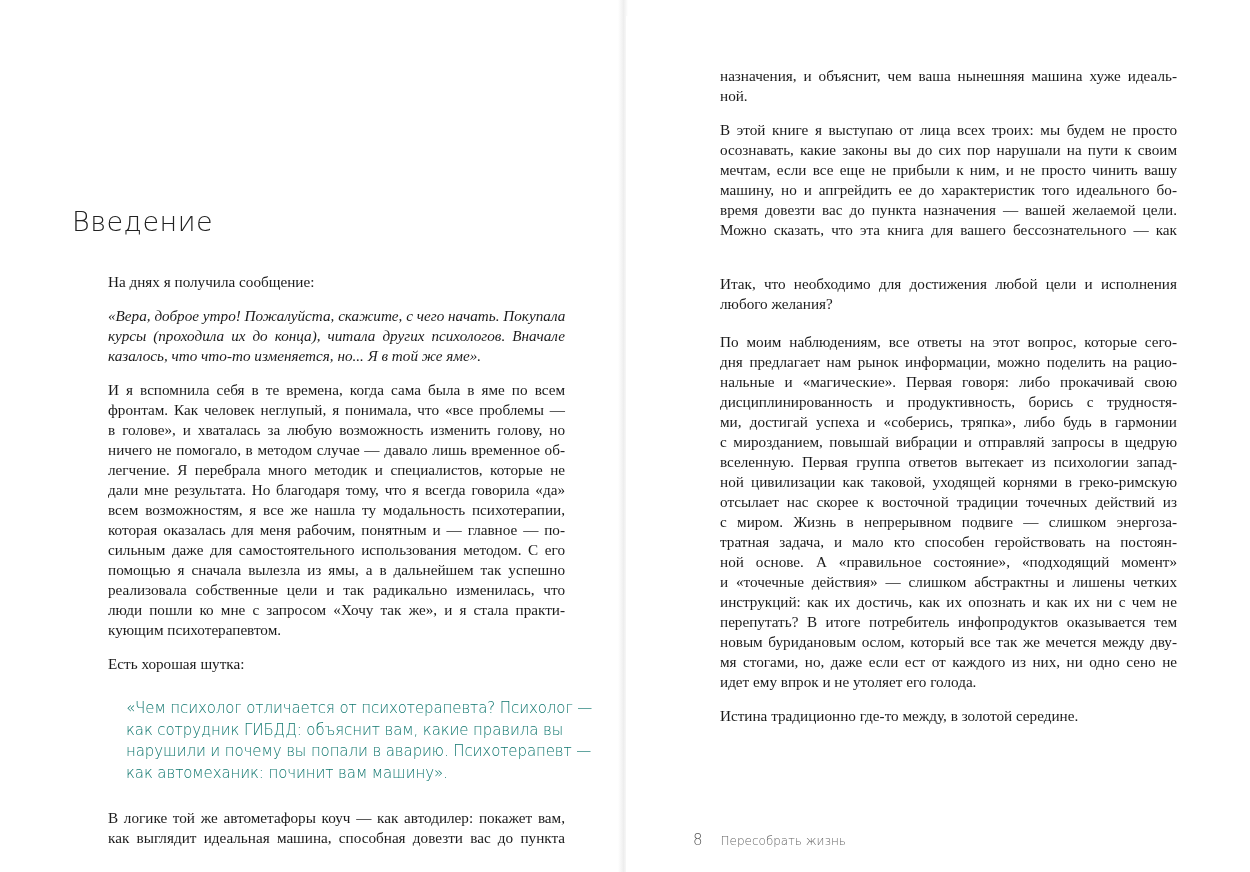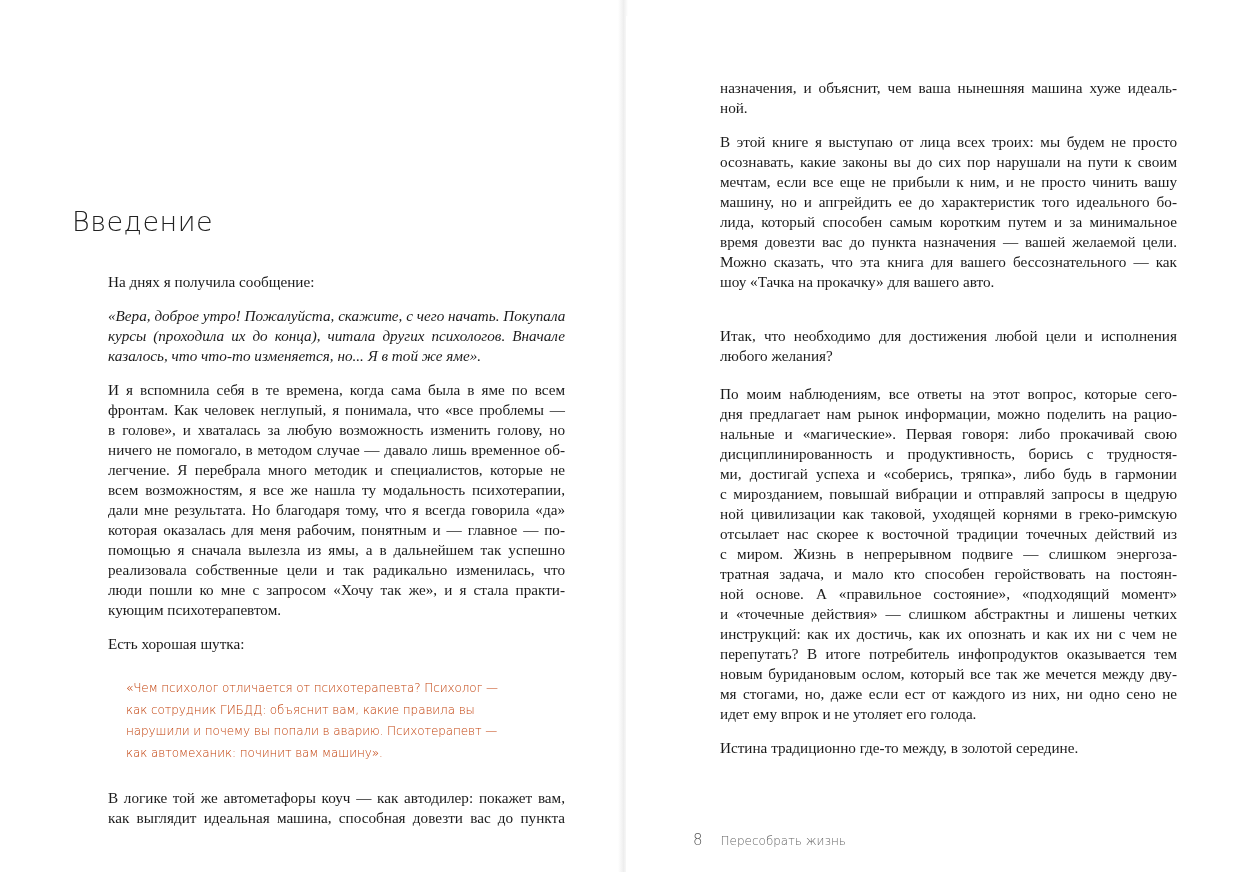--- a/index.html
+++ b/index.html
@@ -25,28 +25,28 @@
       color: #222; margin: 0;
       transform: scaleY(0.98);
     }
     .text-block {
       position: absolute;
       font-size: 15.2px; line-height: 20px;
       text-align: justify; hyphens: manual;
     }
     .text-block p { margin: 0; }
     .left-block { left: 72px; top: 256px; width: 457px; margin-left: 36px; }
-    .right-block { left: 720px; top: 78px; width: 457px; }
+    .right-block { left: 720px; top: 66px; width: 457px; }
     .p-gap { height: 14px; }
     .p-gap-lg { height: 24px; }
     .italic { font-style: italic; }
     .quote {
       font-family: "DejaVu Sans", sans-serif;
-      font-size: 12px; line-height: 21.5px; font-weight: 300;
-      color: #c2410c; padding-left: 18px; text-align: left;
+      font-size: 15px; line-height: 21.5px; font-weight: 300;
+      color: #0f766e; padding-left: 18px; text-align: left;
       letter-spacing: -0.1px;
     }
     .line { display: block; text-align: justify; text-align-last: justify; white-space: nowrap; }
     .line.last { text-align-last: left; }
     .footer {
       position: absolute; top: 831px;
       font-family: "DejaVu Sans", sans-serif;
       font-size: 12px; color: #666; font-weight: 300;
       display: flex; align-items: baseline; gap: 18px;
     }
@@ -69,23 +69,24 @@
         <span class="line">курсы (проходила их до конца), читала других психологов. Вначале</span>
         <span class="line last">казалось, что что-то изменяется, но... Я в той же яме».</span>
       </p>
       <div class="p-gap"></div>
       <p>
         <span class="line">И я вспомнила себя в те времена, когда сама была в яме по всем</span>
         <span class="line">фронтам. Как человек неглупый, я понимала, что «все проблемы —</span>
         <span class="line">в голове», и хваталась за любую возможность изменить голову, но</span>
         <span class="line">ничего не помогало, в методом случае — давало лишь временное об-</span>
         <span class="line">легчение. Я перебрала много методик и специалистов, которые не</span>
+        <span class="line">дали мне результата. Но благодаря тому, что я всегда говорила «да»</span>
         <span class="line">всем возможностям, я все же нашла ту модальность психотерапии,</span>
-        <span class="line">дали мне результата. Но благодаря тому, что я всегда говорила «да»</span>
         <span class="line">которая оказалась для меня рабочим, понятным и — главное — по-</span>
+        <span class="line">сильным даже для самостоятельного использования методом. С его</span>
         <span class="line">помощью я сначала вылезла из ямы, а в дальнейшем так успешно</span>
         <span class="line">реализовала собственные цели и так радикально изменилась, что</span>
         <span class="line">люди пошли ко мне с запросом «Хочу так же», и я стала практи-</span>
         <span class="line last">кующим психотерапевтом.</span>
       </p>
       <div class="p-gap"></div>
       <p>Есть хорошая шутка:</p>
       <div class="p-gap-lg"></div>
       <p class="quote">
         <span class="line last">«Чем психолог отличается от психотерапевта? Психолог —</span>
@@ -110,38 +111,37 @@
     <p>
       <span class="line">назначения, и объяснит, чем ваша нынешняя машина хуже идеаль-</span>
       <span class="line last">ной.</span>
     </p>
     <div class="p-gap"></div>
     <p>
       <span class="line">В этой книге я выступаю от лица всех троих: мы будем не просто</span>
       <span class="line">осознавать, какие законы вы до сих пор нарушали на пути к своим</span>
       <span class="line">мечтам, если все еще не прибыли к ним, и не просто чинить вашу</span>
       <span class="line">машину, но и апгрейдить ее до характеристик того идеального бо-</span>
-      <span class="line">лида, который способен самым коротким путем и за минимальное</span>
       <span class="line">время довезти вас до пункта назначения — вашей желаемой цели.</span>
       <span class="line">Можно сказать, что эта книга для вашего бессознательного — как</span>
-      <span class="line last">шоу «Тачка на прокачку» для вашего авто.</span>
     </p>
     <div class="p-gap-lg" style="height:34px"></div>
     <p>
       <span class="line">Итак, что необходимо для достижения любой цели и исполнения</span>
       <span class="line last">любого желания?</span>
     </p>
     <div class="p-gap" style="height:18px"></div>
     <p>
       <span class="line">По моим наблюдениям, все ответы на этот вопрос, которые сего-</span>
       <span class="line">дня предлагает нам рынок информации, можно поделить на рацио-</span>
       <span class="line">нальные и «магические». Первая говоря: либо прокачивай свою</span>
       <span class="line">дисциплинированность и продуктивность, борись с трудностя-</span>
       <span class="line">ми, достигай успеха и «соберись, тряпка», либо будь в гармонии</span>
       <span class="line">с мирозданием, повышай вибрации и отправляй запросы в щедрую</span>
+      <span class="line">вселенную. Первая группа ответов вытекает из психологии запад-</span>
       <span class="line">ной цивилизации как таковой, уходящей корнями в греко-римскую</span>
       <span class="line">отсылает нас скорее к восточной традиции точечных действий из</span>
       <span class="line">с миром. Жизнь в непрерывном подвиге — слишком энергоза-</span>
       <span class="line">тратная задача, и мало кто способен геройствовать на постоян-</span>
       <span class="line">ной основе. А «правильное состояние», «подходящий момент»</span>
       <span class="line">и «точечные действия» — слишком абстрактны и лишены четких</span>
       <span class="line">инструкций: как их достичь, как их опознать и как их ни с чем не</span>
       <span class="line">перепутать? В итоге потребитель инфопродуктов оказывается тем</span>
       <span class="line">новым буридановым ослом, который все так же мечется между дву-</span>
       <span class="line">мя стогами, но, даже если ест от каждого из них, ни одно сено не</span>

